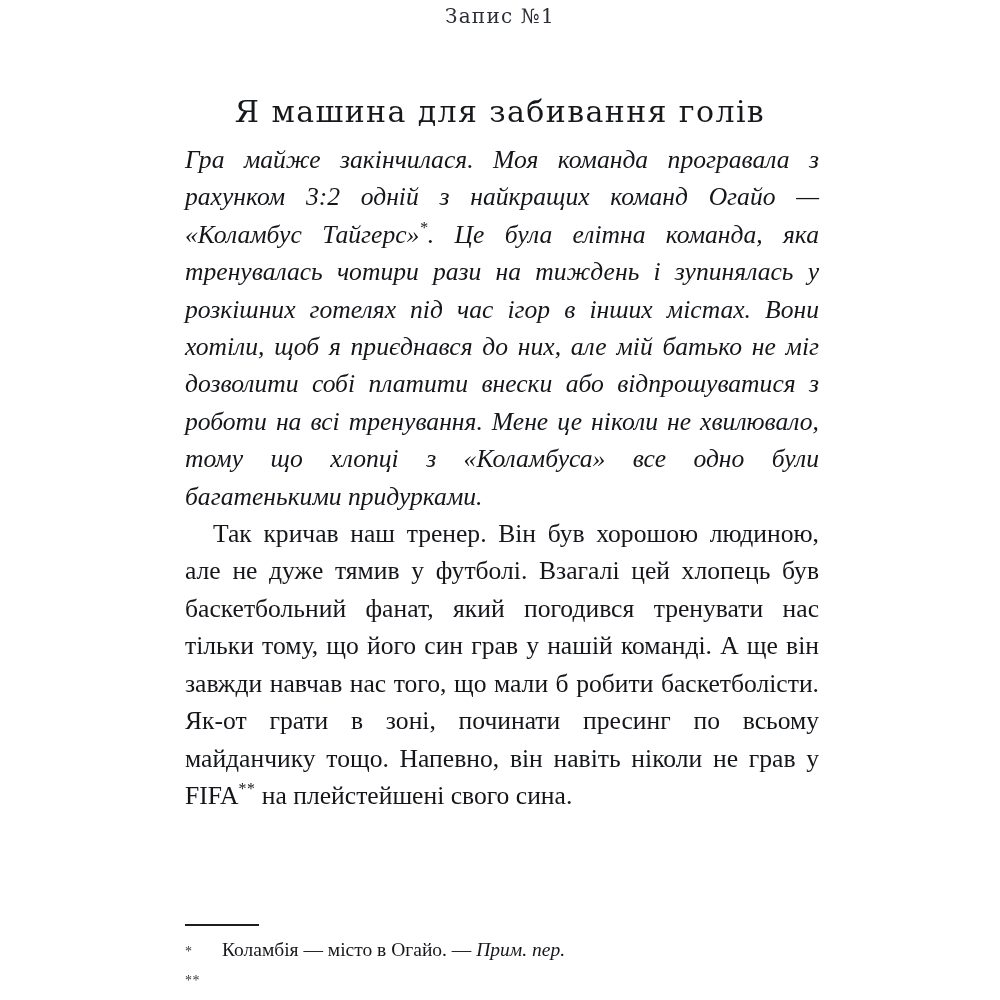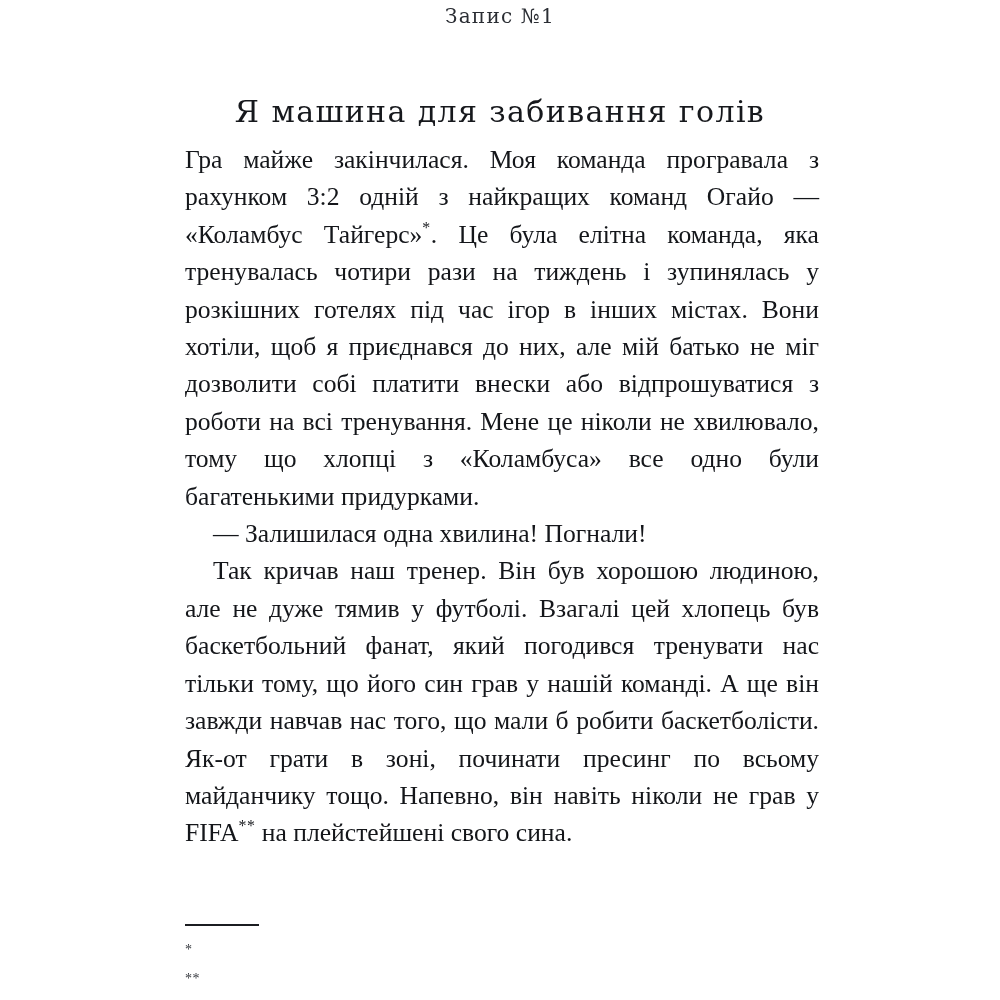--- a/index.html
+++ b/index.html
@@ -72,20 +72,21 @@
     text-justify: inter-word;
     color: #14161a;
     hyphens: manual;
     word-spacing: 0px;
   }
   .para.indent {
     text-indent: 28px;
   }
   .para.no-indent {
     text-indent: 0;
+    font-style: italic;
   }
 
   .fn-ref {
     font-size: 0.62em;
     vertical-align: super;
     line-height: 0;
     letter-spacing: 0.5px;
   }
 
   
@@ -126,29 +127,29 @@
 <body>
 
 <div class="page">
 
   <div class="running-header">Запис №1</div>
 
   <h1 class="chapter-title">Я машина для забивання голів</h1>
 
   <div class="body-column">
     <p class="para no-indent">Гра майже закінчилася. Моя команда програвала з рахунком 3:2 одній з найкращих команд Огайо — «Коламбус Тайгерс»<span class="fn-ref">*</span>. Це була елітна команда, яка тренувалась чотири рази на тиждень і зупинялась у розкішних готелях під час ігор в інших містах. Вони хотіли, щоб я приєднався до них, але мій бать­ко не міг дозволити собі платити внески або від­прошуватися з роботи на всі тренування. Мене це ніколи не хвилювало, тому що хлопці з «Коламбуса» все одно були багатенькими придурками.</p>
-    <p class="para indent">— Залишилася одна хвилина! Погнали!</p>
     <p class="para indent">Так кричав наш тренер. Він був хорошою люди­ною, але не дуже тямив у футболі. Взагалі цей хлопець був баскетбольний фанат, який погодився тренувати нас тільки тому, що його син грав у нашій команді. А ще він завжди навчав нас того, що мали б робити баскетболісти. Як-от грати в зоні, починати пресинг по всьому майданчику тощо. Напевно, він навіть ні­коли не грав у FIFA<span class="fn-ref">**</span> на плейстейшені свого сина.</p>
   </div>
 
   <div class="footnotes">
     <div class="footnote-rule"></div>
 
     <div class="footnote">
       <span class="footnote-marker">*</span>
+      <span class="footnote-text">Коламбія — місто в Огайо. — <i>Прим. пер.</i></span>
     </div>
 
     <div class="footnote">
       <span class="footnote-marker">**</span>
     </div>
   </div>
 
 </div>
 
 </body></html>

